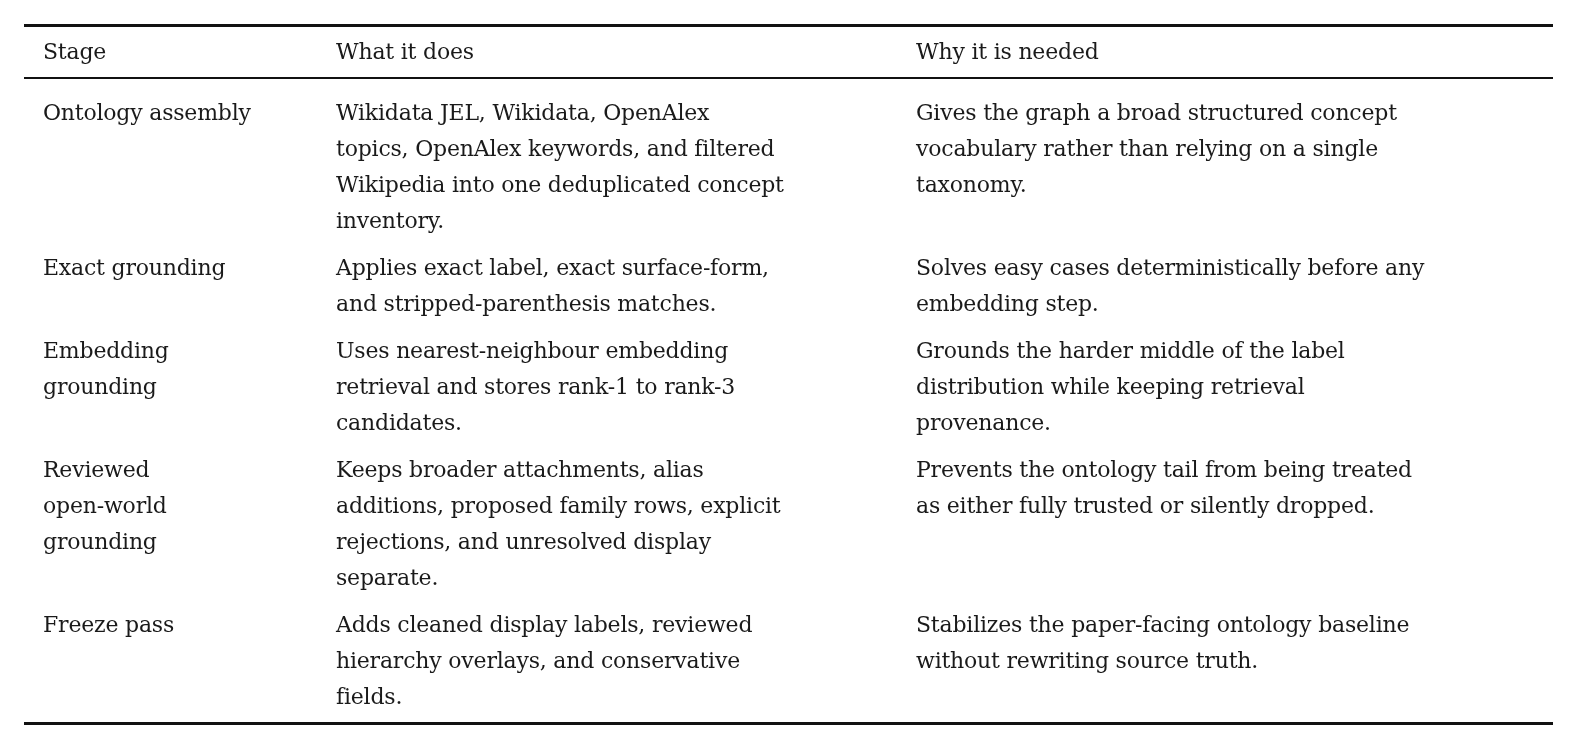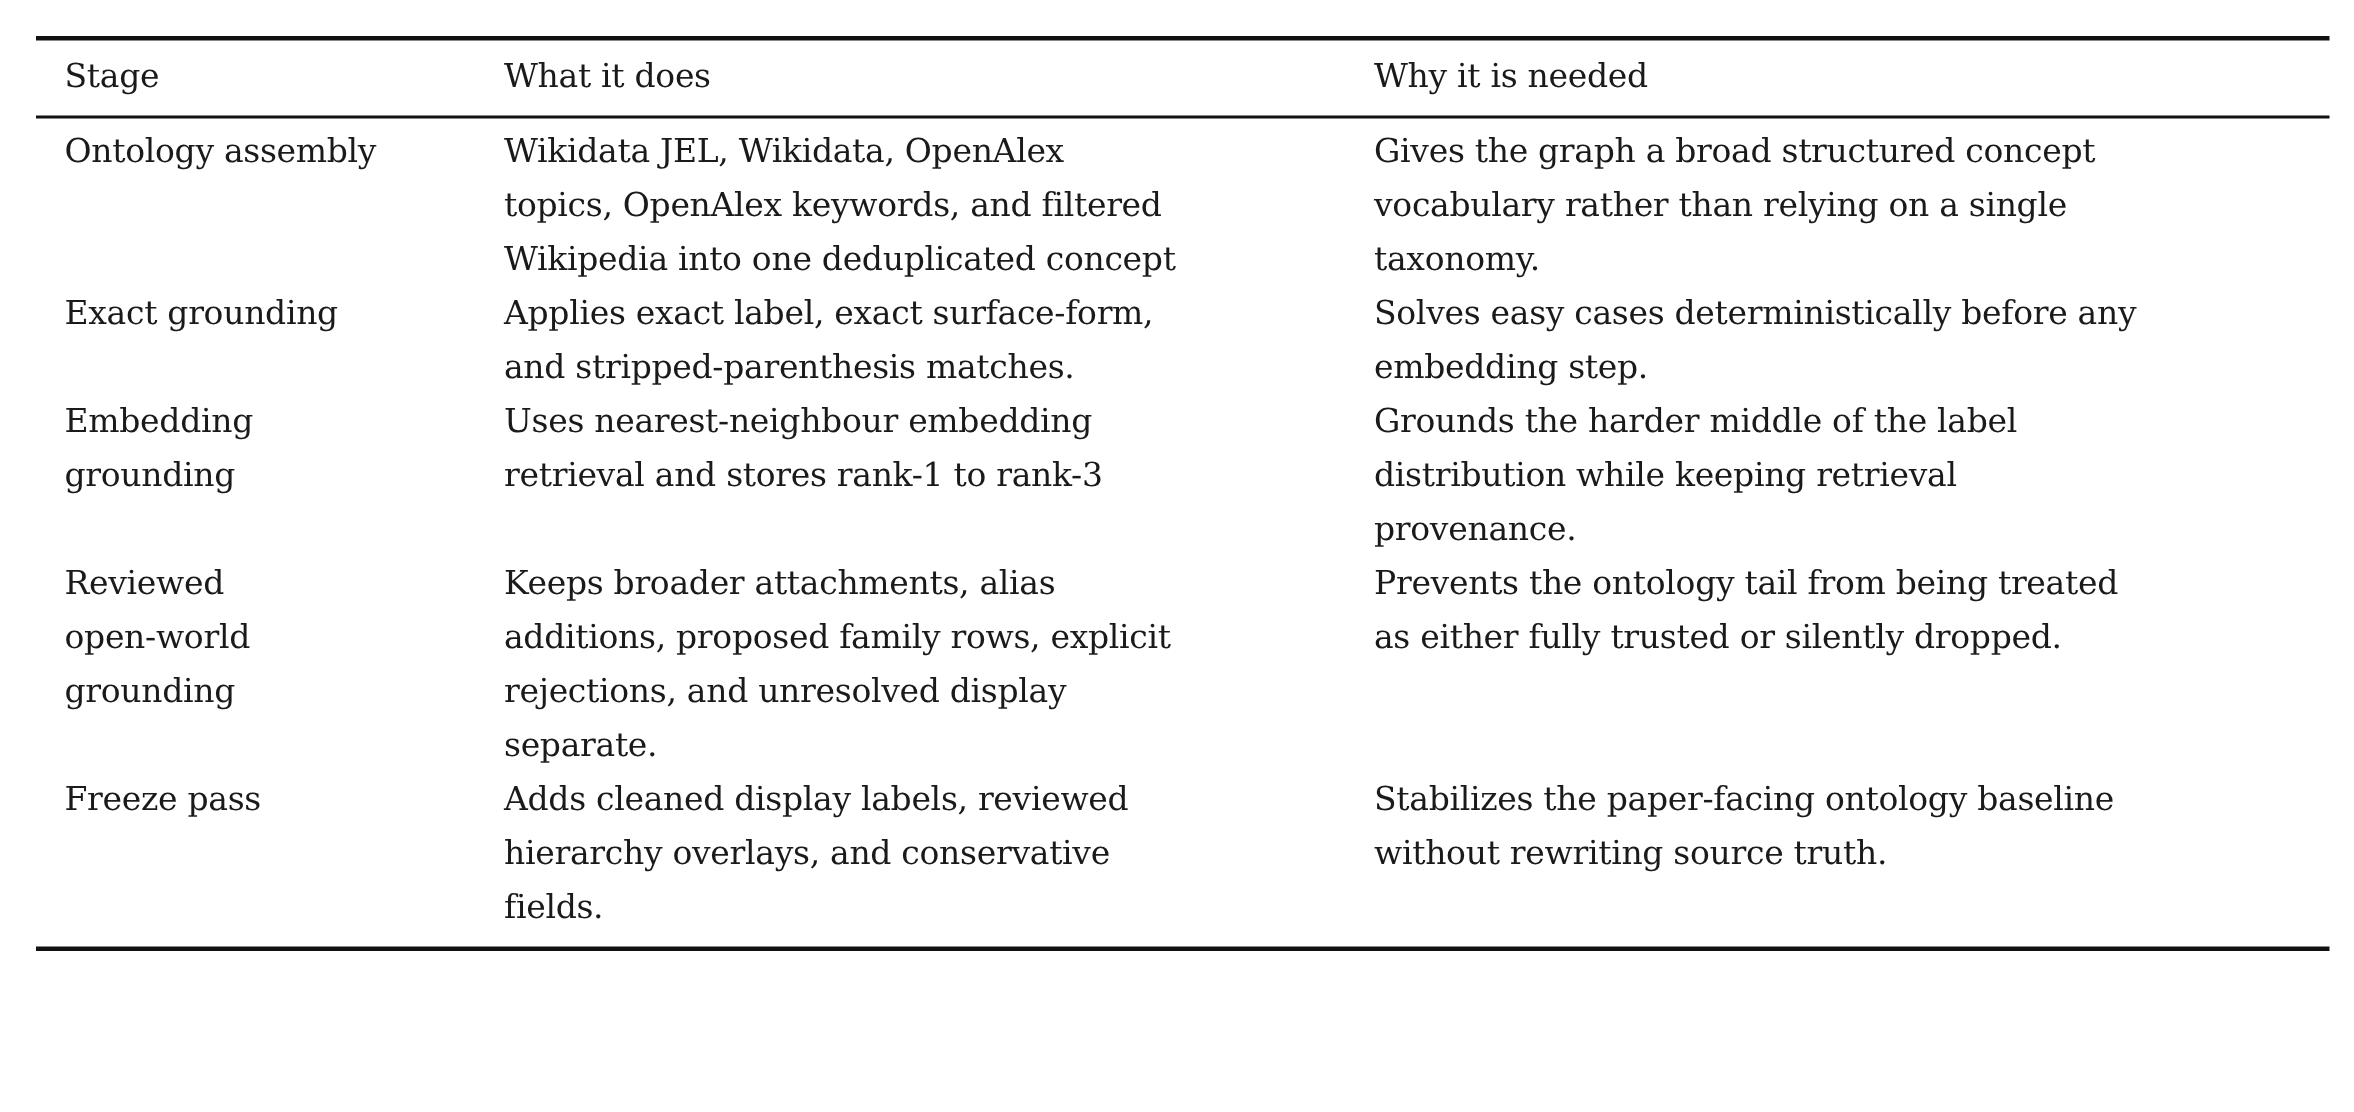--- a/index.html
+++ b/index.html
@@ -39,20 +39,21 @@
       line-height: 36px;
       letter-spacing: -0.2px;
     }
     .row.header {
       padding-top: 7px;
       padding-bottom: 7px;
     }
     .row.body-row {
       padding-top: 0px;
       padding-bottom: 0px;
+      margin-top: 11px;
     }
     .tbody {
       padding-top: 5px;
       padding-bottom: 7px;
     }
     .cell {
       box-sizing: border-box;
     }
     .c1 { width: 312px; padding-left: 19px; }
     .c2 { width: 580px; padding-left: 0px; }
@@ -76,20 +77,21 @@
   <div class="tbody">
 
     <div class="row body-row">
       <div class="cell c1">
         <span class="cell-line">Ontology assembly</span>
       </div>
       <div class="cell c2">
         <span class="cell-line">Wikidata JEL, Wikidata, OpenAlex</span>
         <span class="cell-line">topics, OpenAlex keywords, and filtered</span>
         <span class="cell-line">Wikipedia into one deduplicated concept</span>
+        <span class="cell-line">inventory.</span>
       </div>
       <div class="cell c3">
         <span class="cell-line">Gives the graph a broad structured concept</span>
         <span class="cell-line">vocabulary rather than relying on a single</span>
         <span class="cell-line">taxonomy.</span>
       </div>
     </div>
 
     <div class="row body-row">
       <div class="cell c1">
@@ -106,20 +108,21 @@
     </div>
 
     <div class="row body-row">
       <div class="cell c1">
         <span class="cell-line">Embedding</span>
         <span class="cell-line">grounding</span>
       </div>
       <div class="cell c2">
         <span class="cell-line">Uses nearest-neighbour embedding</span>
         <span class="cell-line">retrieval and stores rank-1 to rank-3</span>
+        <span class="cell-line">candidates.</span>
       </div>
       <div class="cell c3">
         <span class="cell-line">Grounds the harder middle of the label</span>
         <span class="cell-line">distribution while keeping retrieval</span>
         <span class="cell-line">provenance.</span>
       </div>
     </div>
 
     <div class="row body-row">
       <div class="cell c1">

